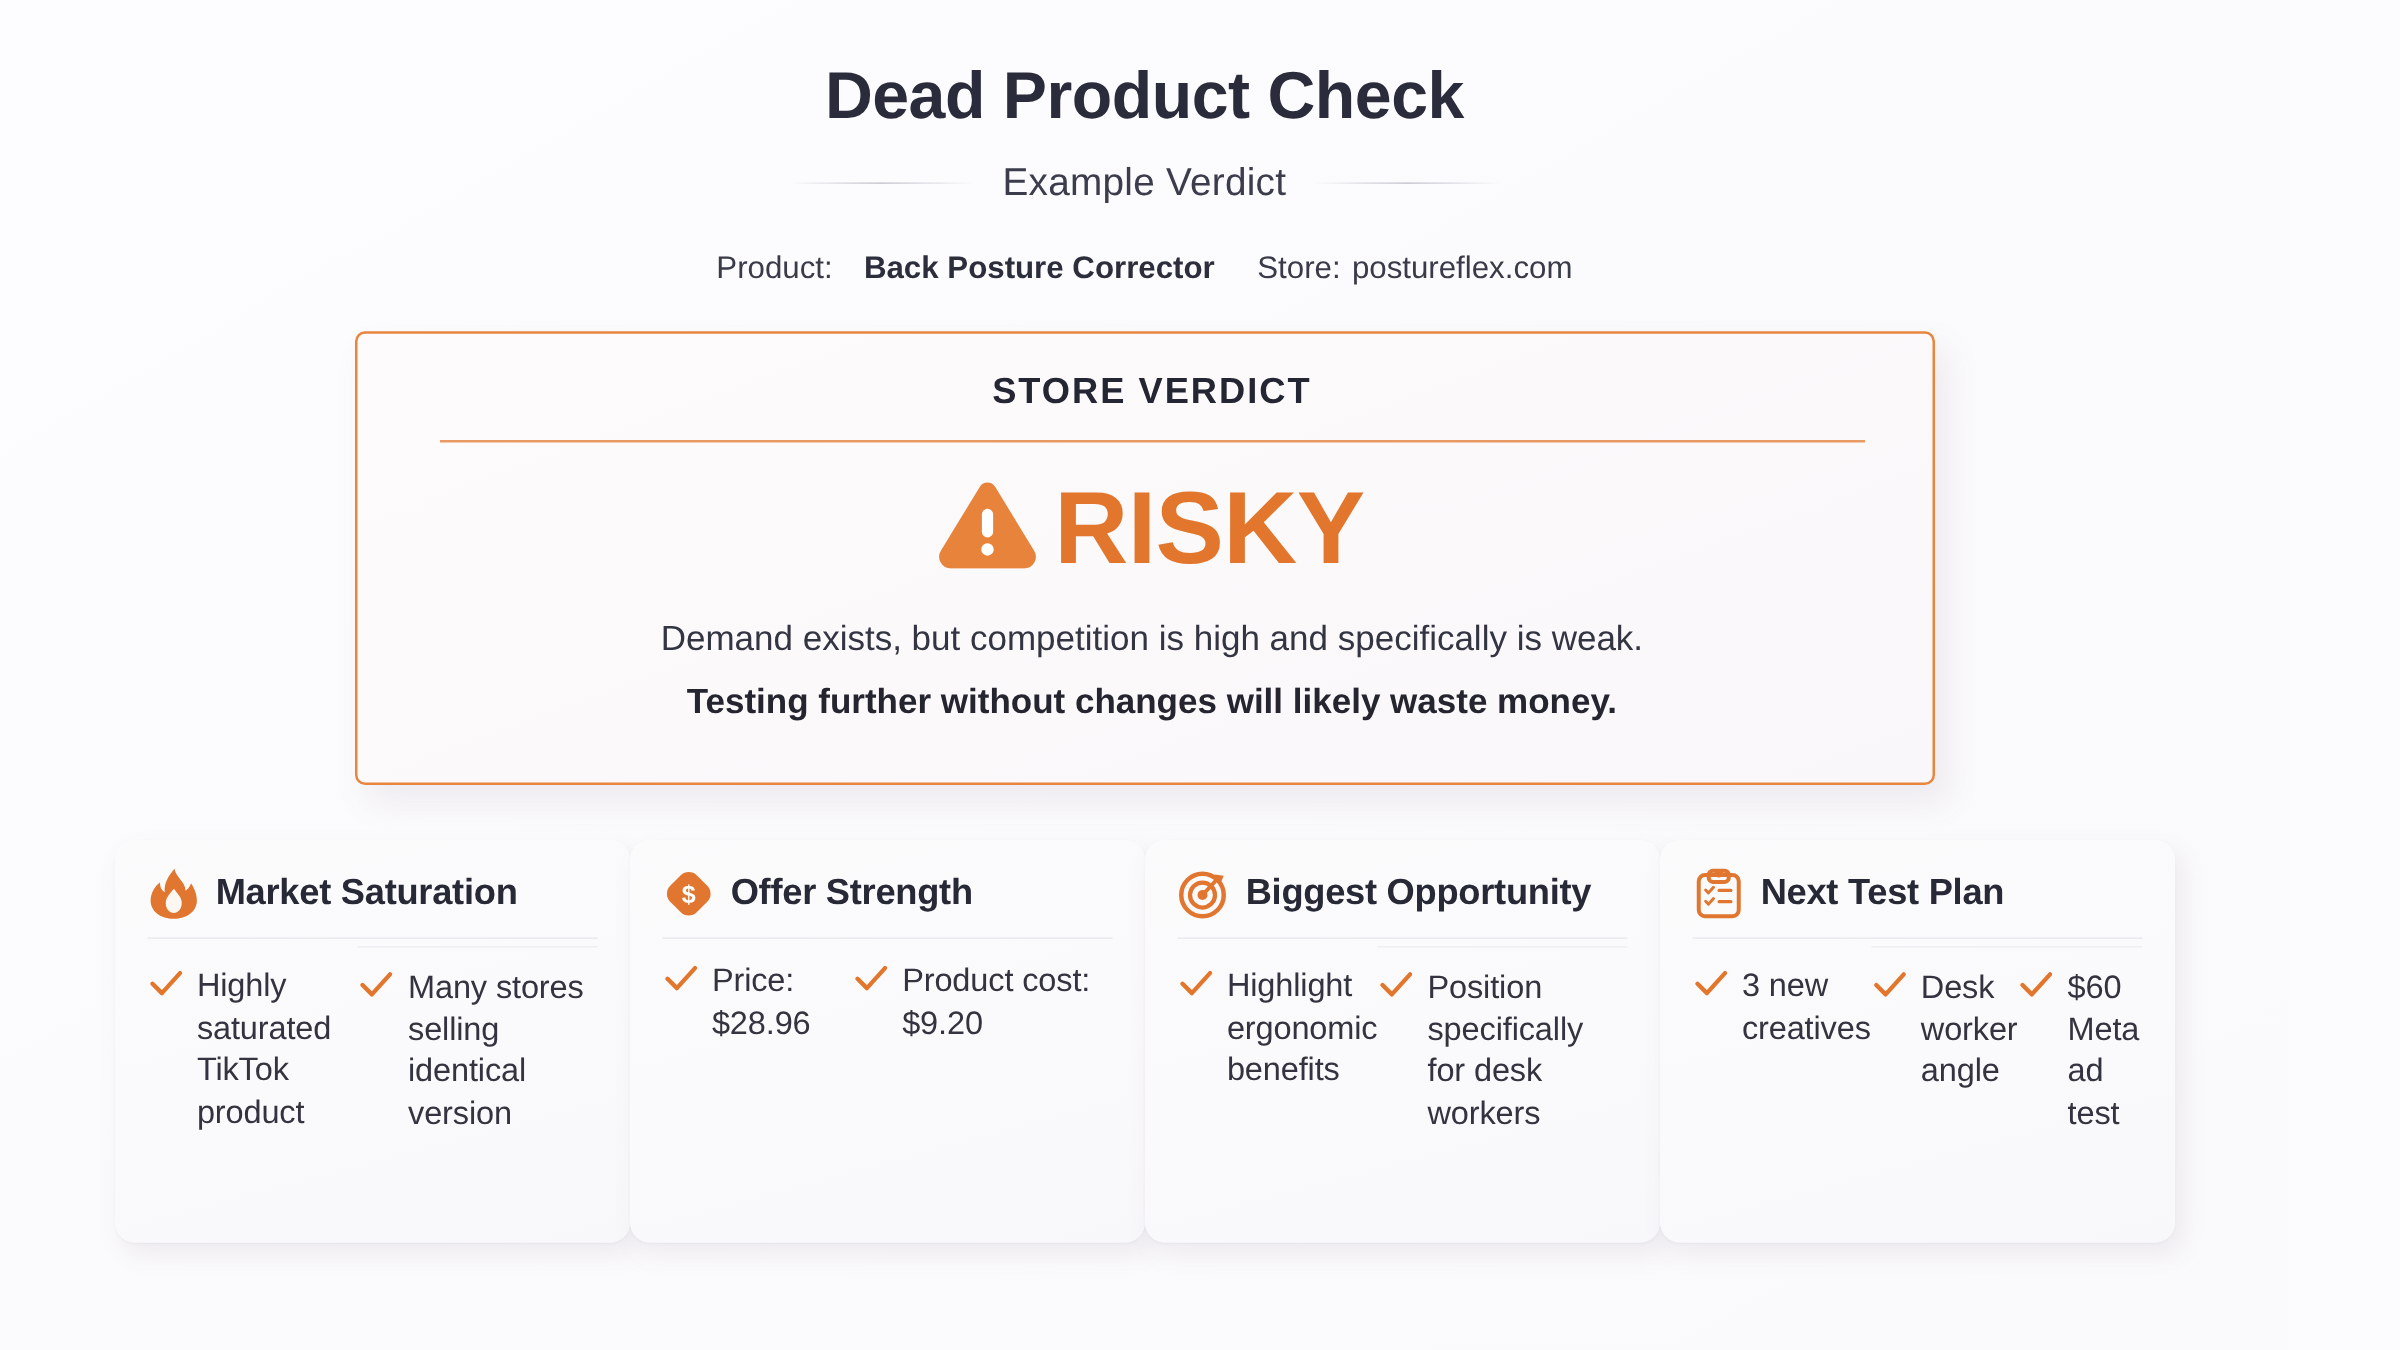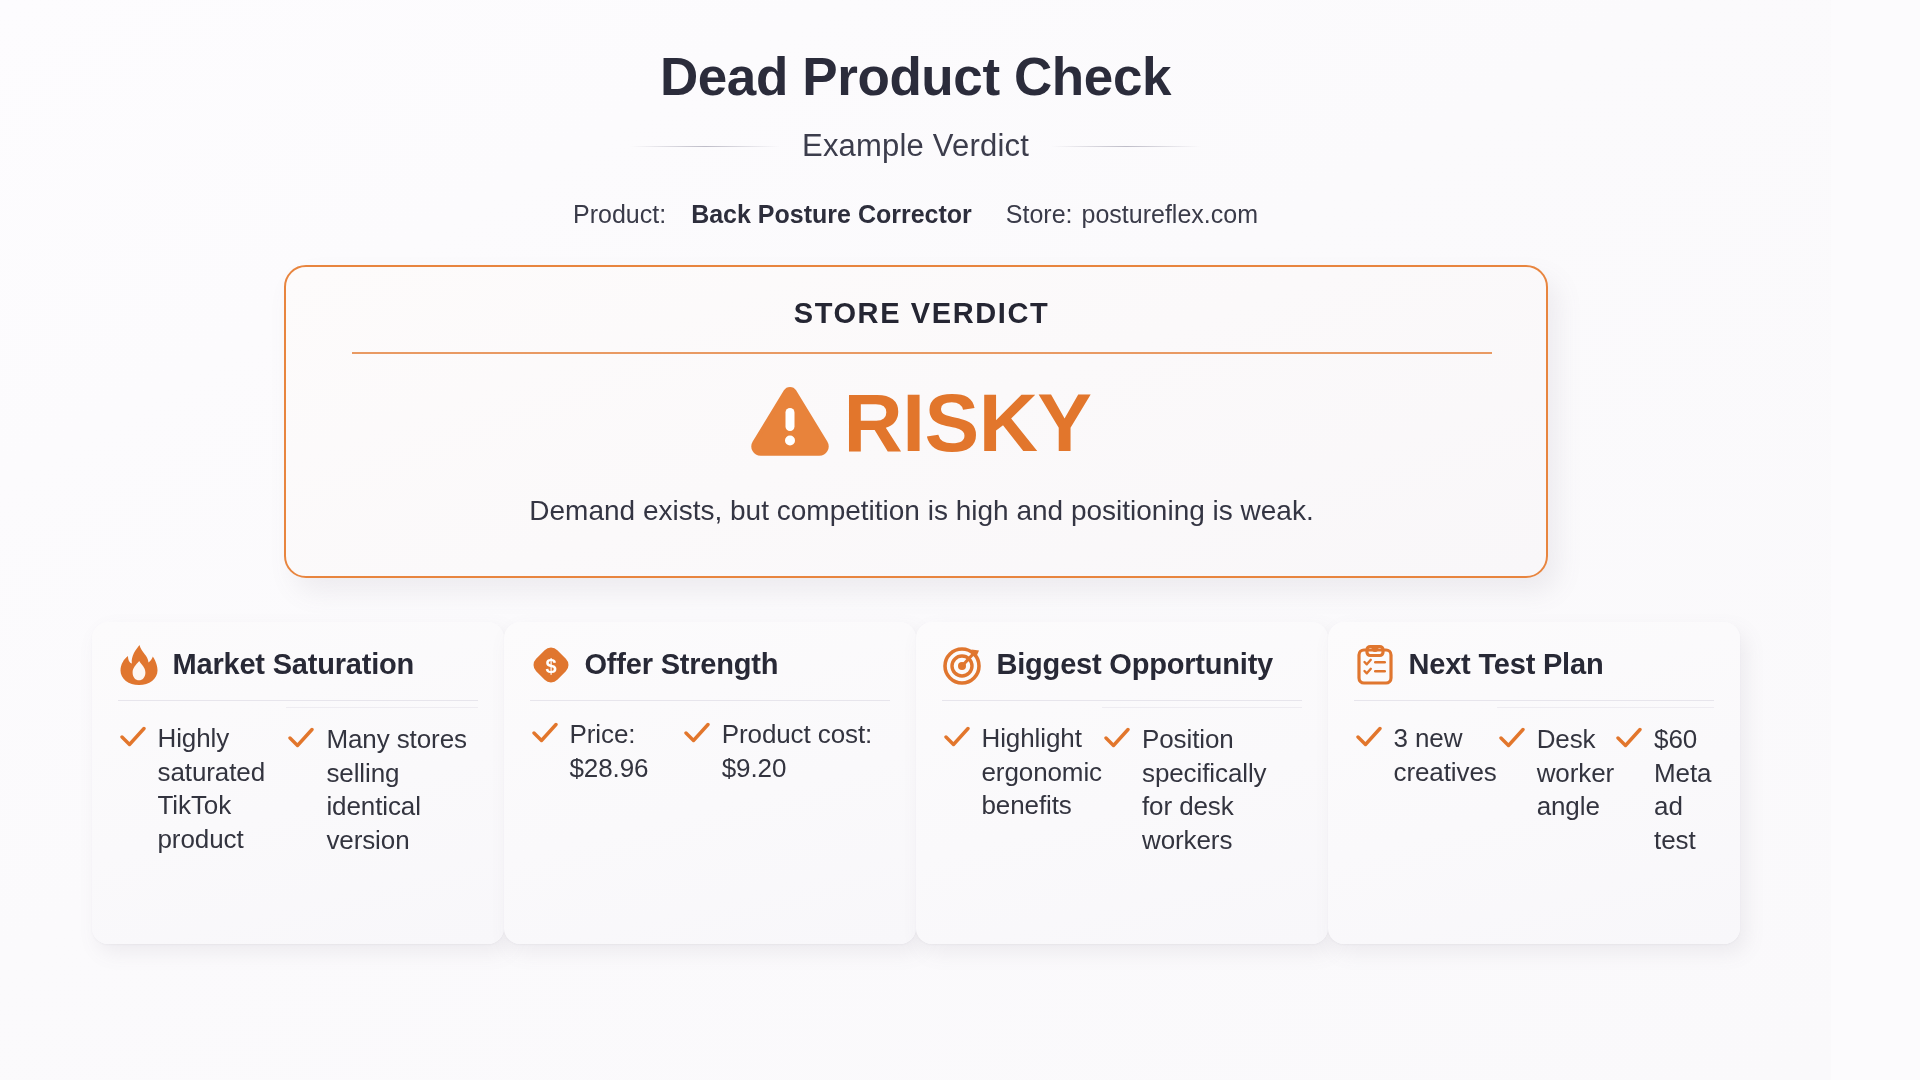--- a/index.html
+++ b/index.html
@@ -72,21 +72,21 @@
   .verdict-wrap {
     display: flex;
     justify-content: center;
     margin-top: 36px;
   }
 
   .verdict-card {
     position: relative;
     width: 1264px;
     border: 2px solid #e8853f;
-    border-radius: 22px;
+    border-radius: 8px;
     background: linear-gradient(160deg, #fdfbfb 0%, #fbf9fa 50%, #f9f7f9 100%);
     box-shadow: 10px 14px 26px rgba(120,110,130,0.10);
     padding: 30px 40px 44px 52px;
   }
 
   .verdict-title {
     text-align: center;
     font-size: 29px;
     font-weight: bold;
     color: #252633;
@@ -242,21 +242,22 @@
         <span class="warn-icon">
           <svg width="78" height="70" viewBox="0 0 78 70" aria-hidden="true">
             <path d="M34.6 5.4 L3.4 56.6 a7.4 7.4 0 0 0 6.3 11.2 h58.6 a7.4 7.4 0 0 0 6.3 -11.2 L43.4 5.4 a5.2 5.2 0 0 0 -8.8 0 Z" fill="#e8833b" stroke="#e8833b" stroke-width="4" stroke-linejoin="round"></path>
             <rect x="34.5" y="22" width="9" height="23" rx="4.5" fill="#ffffff"></rect>
             <circle cx="39" cy="54.5" r="5" fill="#ffffff"></circle>
           </svg>
         </span>
         <span class="verdict-word">RISKY</span>
       </div>
 
-      <div class="verdict-desc">Demand exists, but competition is high and positioning is weak.</div>
+      <div class="verdict-desc">Demand exists, but competition is high and specifically is weak.</div>
+      <div class="verdict-desc-strong">Testing further without changes will likely waste money.</div>
     </div>
   </div>
 
   <div class="cards">
 
     <div class="info-card">
       <div class="card-head">
         <span class="card-icon">
           <svg width="40" height="42" viewBox="0 0 40 42" aria-hidden="true">
             <path d="M20.5 1 C22.5 9 29 11 29.5 18.5 C33 16 33.8 12.5 33.8 12.5 C37.5 18 38.5 23 38.5 26.5 C38.5 35 30.3 41 20 41 C9.7 41 1.5 35 1.5 26.5 C1.5 20.5 4.8 15 9 12 C9 16.5 10.8 18.8 12.8 19.5 C12 12 16.5 6 20.5 1 Z" fill="#e0762f"></path>

